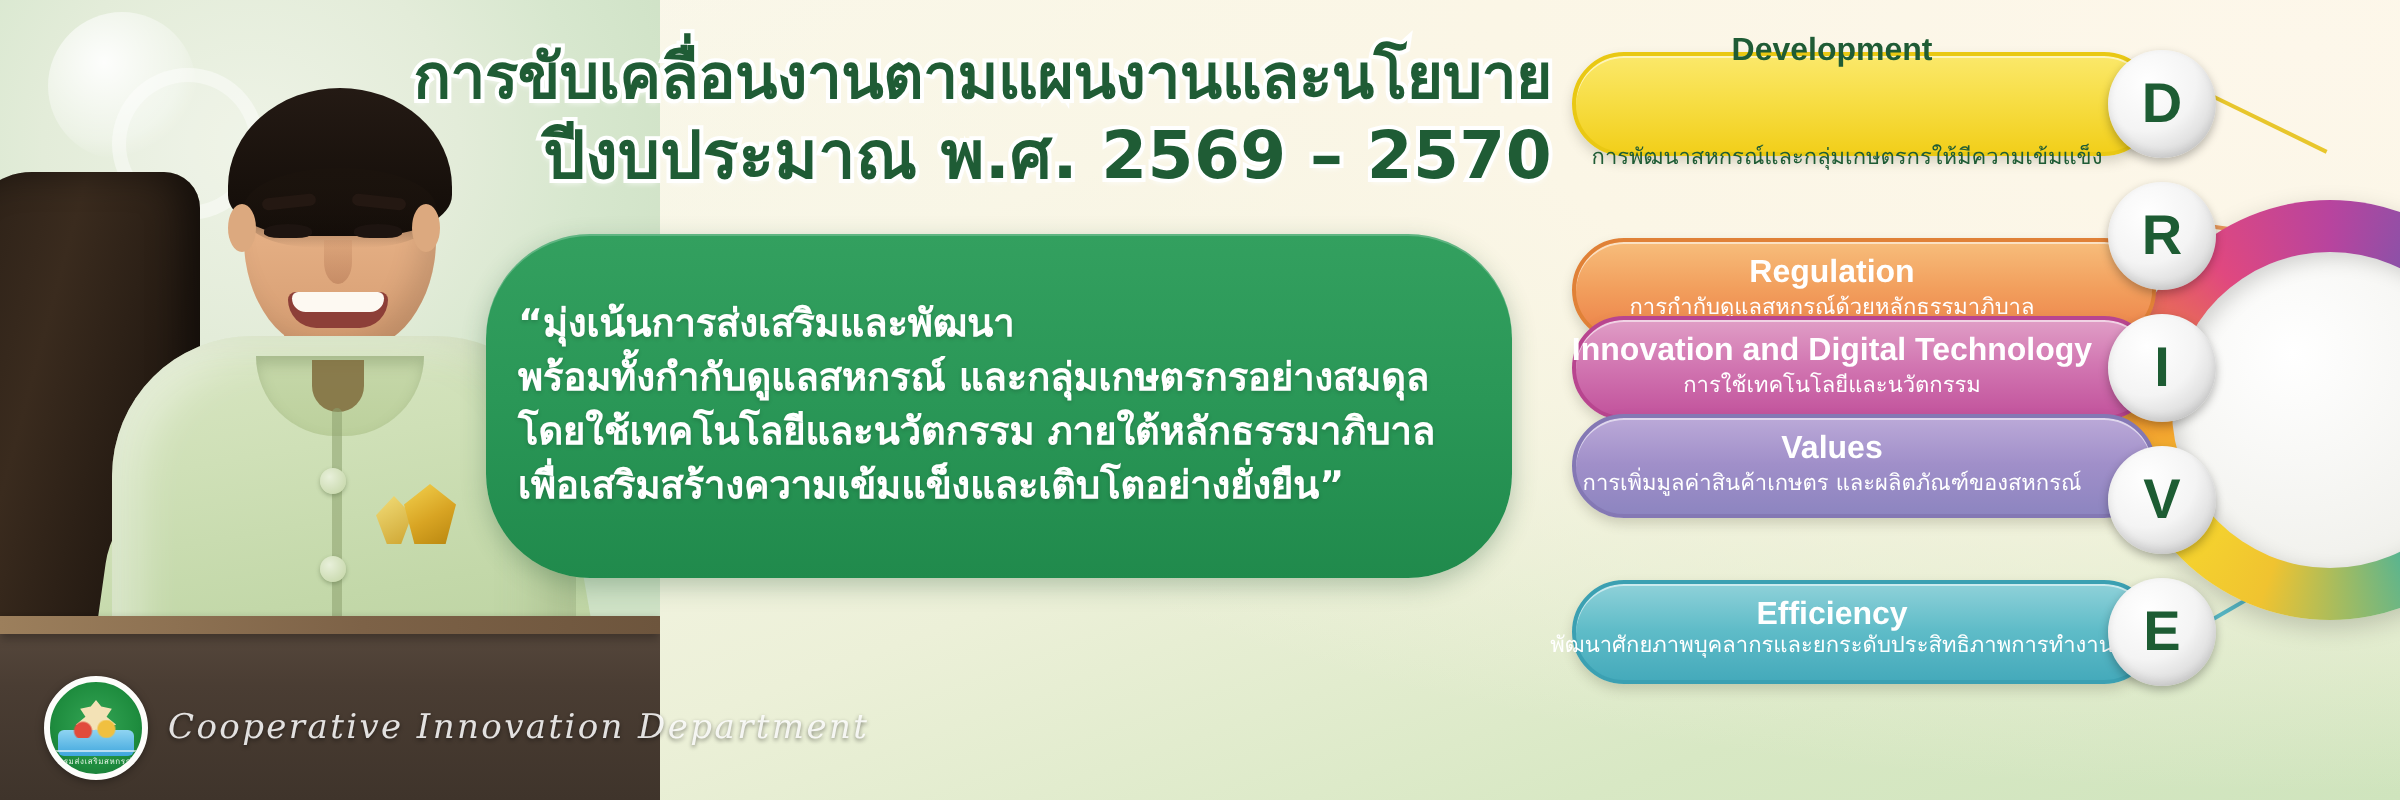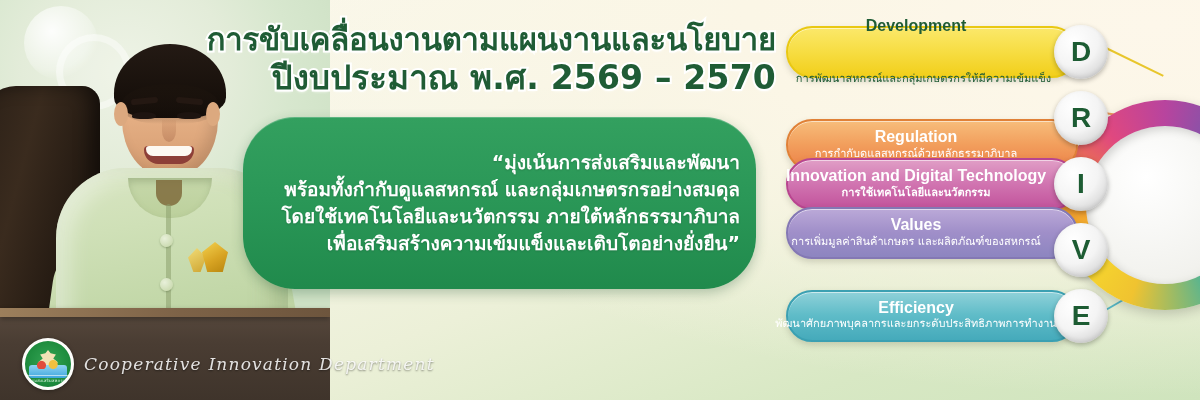--- a/index.html
+++ b/index.html
@@ -176,21 +176,21 @@
   }
   .title-line.l1{font-size:31px;letter-spacing:-.2px;}
   .title-line.l2{font-size:33px;margin-top:3px;letter-spacing:.2px;}
 
   
   .quote-box{
     position:absolute;left:243px;top:117px;width:513px;height:172px;z-index:5;
     background:linear-gradient(180deg,#33a05f 0%,#2a9757 48%,#208a4c 100%);
     border-radius:52px;
     box-shadow:0 4px 12px rgba(40,90,55,.30), inset 0 1px 0 rgba(255,255,255,.22);
-    display:flex;flex-direction:column;align-items:flex-end;justify-content:center;
+    display:flex;flex-direction:column;align-items:flex-start;justify-content:center;
     padding:6px 16px;box-sizing:border-box;
   }
   .quote-line{
     font-family:"DejaVu Sans","Liberation Sans",sans-serif;
     color:#ffffff;font-weight:bold;font-size:19px;line-height:1.42;
     white-space:nowrap;text-shadow:0 1px 2px rgba(0,0,0,.16);
   }
 
   
   .cards{position:absolute;left:786px;top:26px;width:300px;height:348px;z-index:6;}
@@ -207,21 +207,21 @@
   }
   .card .th{
     font-family:"DejaVu Sans","Liberation Sans",sans-serif;
     font-size:11px;line-height:1.25;white-space:nowrap;margin-top:1px;
   }
   .card.c1{top:0;  background:linear-gradient(180deg,#fbe86a 0%,#f7de46 45%,#f2cf1b 100%); border:2px solid #e9c813;gap:36px;}
   .card.c1 .en{color:#1f5c35;} .card.c1 .th{color:#1f5c35;padding-left:15px;}
   .card.c2{top:66px;background:linear-gradient(180deg,#f7bd7b 0%,#f29f5d 48%,#ec8148 100%); border:2px solid #e08137;margin-top:27px;}
   .card.c2 .en{color:#ffffff;} .card.c2 .th{color:#ffffff;}
   .card.c3{top:132px;background:linear-gradient(180deg,#e09ec6 0%,#d277b2 46%,#c2539c 100%); border:2px solid #b8458f;}
-  .card.c3 .en{color:#ffffff;font-size:16px;} .card.c3 .th{color:#ffffff;font-weight:bold;}
+  .card.c3 .en{color:#ffffff;font-size:16px;} .card.c3 .th{color:#ffffff;}
   .card.c4{top:181px;background:linear-gradient(180deg,#bba9d8 0%,#a08fc9 48%,#8d85c0 100%); border:2px solid #8478b4;}
   .card.c4 .en{color:#ffffff;} .card.c4 .th{color:#ffffff;}
   .card.c5{top:264px;background:linear-gradient(180deg,#8fd1d9 0%,#5fbcc8 48%,#45aabb 100%); border:2px solid #3ba0b2;}
   .card.c5 .en{color:#ffffff;} .card.c5 .th{color:#ffffff;font-family:Liberation Mono, monospace;}
 
   .letter{
     position:absolute;left:268px;width:54px;height:54px;border-radius:50%;
     background:radial-gradient(circle at 36% 30%,#ffffff 0%,#f4f4f4 48%,#d9d9d9 78%,#c4c4c4 100%);
     box-shadow:0 2px 5px rgba(0,0,0,.28), inset 0 -2px 4px rgba(0,0,0,.10);
     display:flex;align-items:center;justify-content:center;

